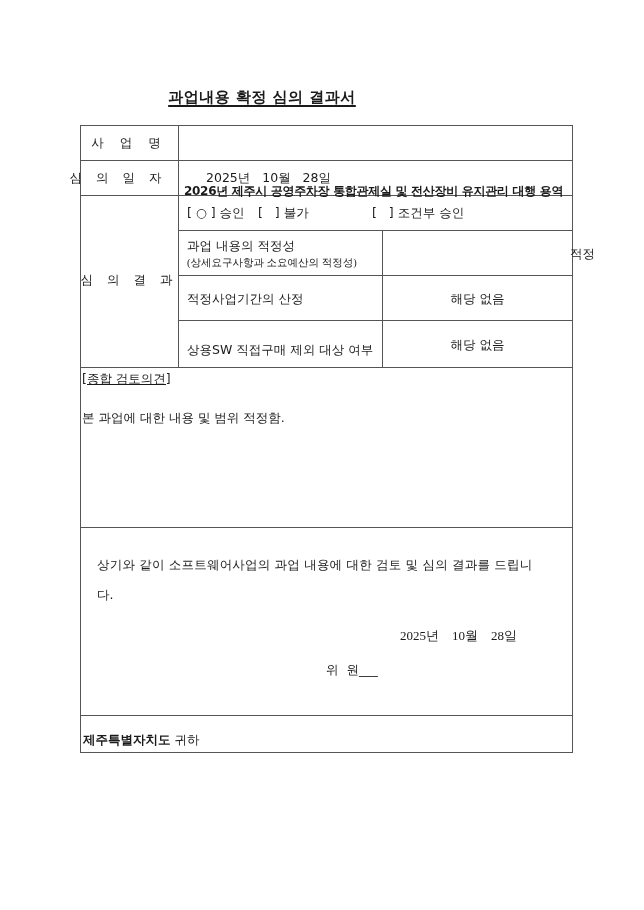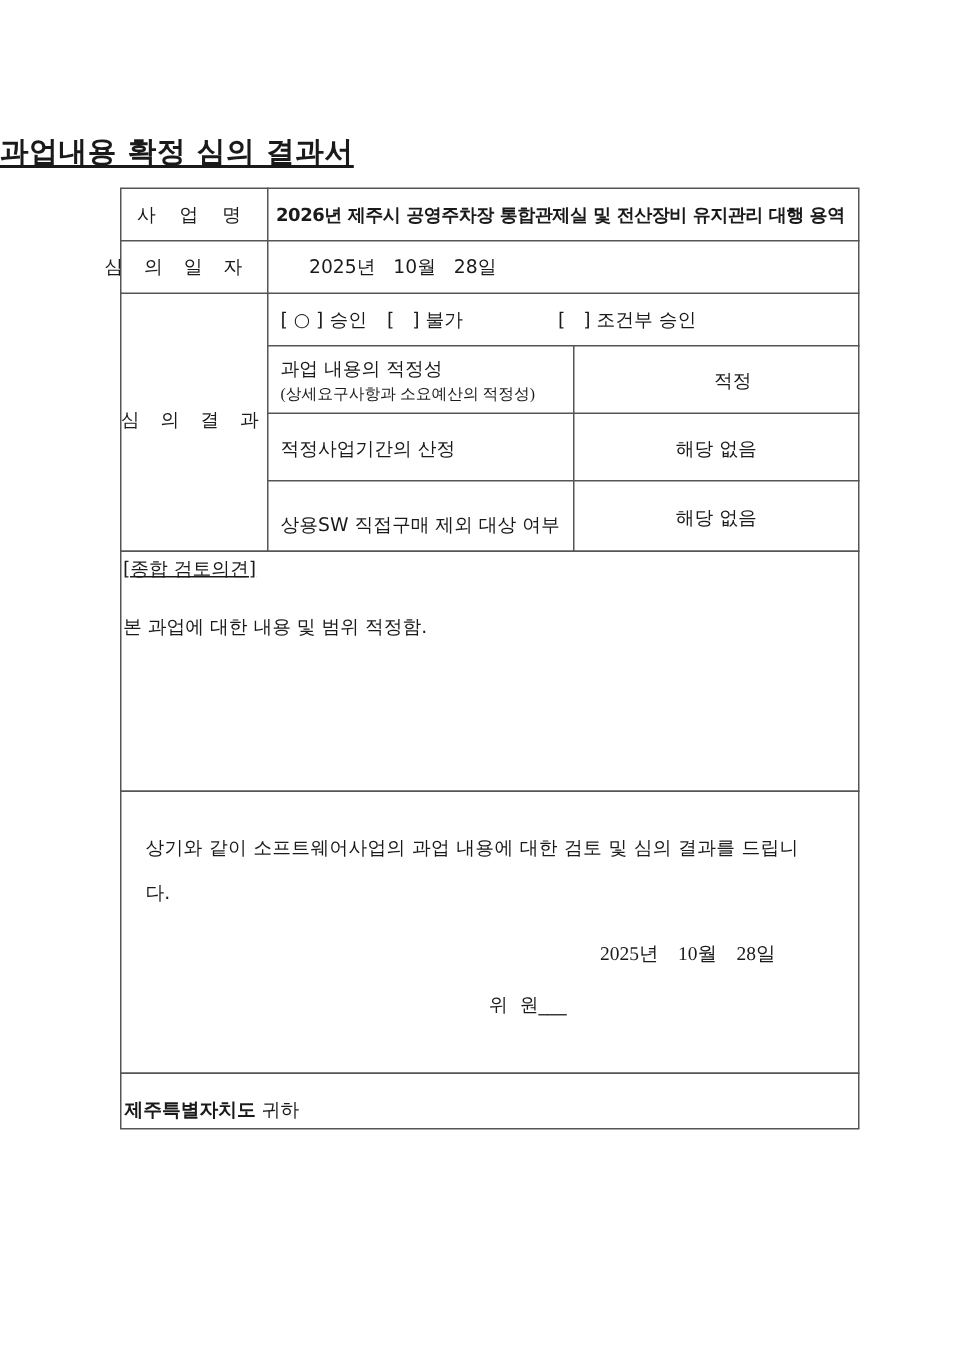--- a/index.html
+++ b/index.html
@@ -2,31 +2,31 @@
 <html><head>
 <meta charset="utf-8">
 <style>
   html, body { margin: 0; padding: 0; background: #ffffff; }
   body {
     width: 644px; height: 910px; position: relative; overflow: hidden;
     font-family: "DejaVu Sans", "Liberation Sans", sans-serif;
     color: #1a1a1a;
   }
   .title {
-    position: absolute; left: 0; top: 88px; width: 524px; text-align: left;
-    font-size: 19px; font-weight: bold; letter-spacing: 0.5px;
+    position: absolute; left: 0; top: 88px; width: 524px; text-align: center;
+    font-size: 15px; font-weight: bold; letter-spacing: 0.5px;
   }
   .title span { text-decoration: underline; text-underline-offset: 3px; text-decoration-thickness: 2px; }
   .box { position: absolute; border: 1px solid #555; box-sizing: border-box; }
   .hline { position: absolute; height: 1px; background: #555; }
   .vline { position: absolute; width: 1px; background: #555; }
   .txt { position: absolute; font-size: 12.5px; white-space: nowrap; }
   .lbl { letter-spacing: 6px; text-align: center; }
   .small { font-size: 10.5px; font-family: Liberation Serif, serif; }
-  .bold { font-weight: bold; }
+  .bold { font-weight: bold; margin-top: 48px; }
 </style>
 </head>
 <body>
 
 <div class="title"><span>과업내용 확정 심의 결과서</span></div>
 
 <div class="box" style="left:80px; top:125px; width:493px; height:243px;"></div>
 
 <div class="vline" style="left:178px; top:125px; height:243px;"></div>
 
@@ -45,21 +45,21 @@
 <div class="txt" style="left:206px; top:170px; white-space:pre;">2025년   10월   28일</div>
 
 <div class="txt lbl" style="left:80px; width:98px; top:272px; letter-spacing:5px;">심 의 결 과</div>
 
 <div class="txt" style="left:187px; top:205px; white-space:pre;"><span>[ ○ ]</span> <span>승인</span></div>
 <div class="txt" style="left:258px; top:205px; white-space:pre;"><span>[   ]</span> <span>불가</span></div>
 <div class="txt" style="left:372px; top:205px; white-space:pre;"><span>[   ]</span> <span>조건부 승인</span></div>
 
 <div class="txt" style="left:187px; top:238px;">과업 내용의 적정성</div>
 <div class="txt small" style="left:187px; top:256px;">(상세요구사항과 소요예산의 적정성)</div>
-<div class="txt" style="left:382px; width:213px; text-align:center; top:246px;">적정</div>
+<div class="txt" style="left:382px; width:213px; text-align:right; top:246px;">적정</div>
 
 <div class="txt" style="left:187px; top:291px;text-align:right;">적정사업기간의 산정</div>
 <div class="txt" style="left:382px; width:191px; text-align:center; top:291px;">해당 없음</div>
 
 <div class="txt" style="left:187px; top:342px;">상용SW 직접구매 제외 대상 여부</div>
 <div class="txt" style="left:382px; width:191px; text-align:center; top:337px;">해당 없음</div>
 
 <div class="box" style="left:80px; top:367px; width:493px; height:161px;"></div>
 <div class="txt" style="left:82px; top:371px;text-decoration:underline;">[종합 검토의견]</div>
 <div class="txt" style="left:82px; top:410px;">본 과업에 대한 내용 및 범위 적정함.</div>

